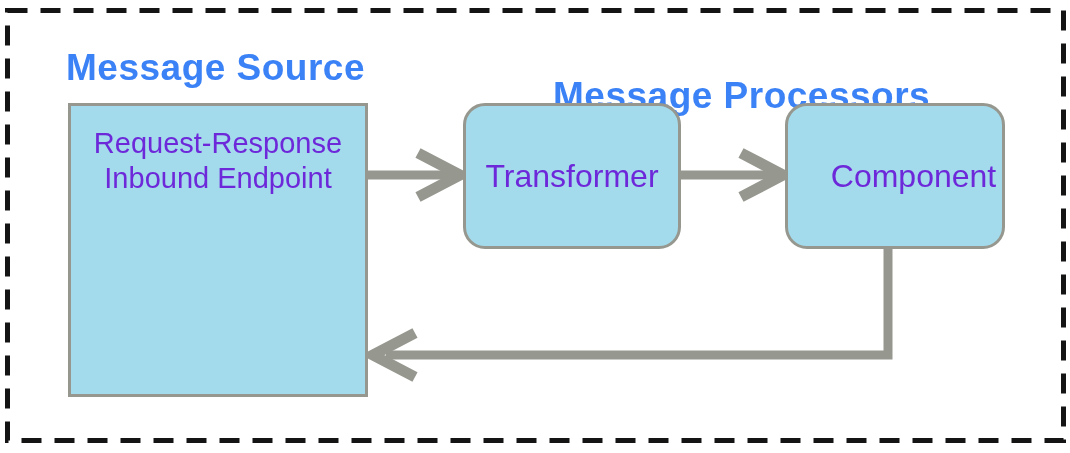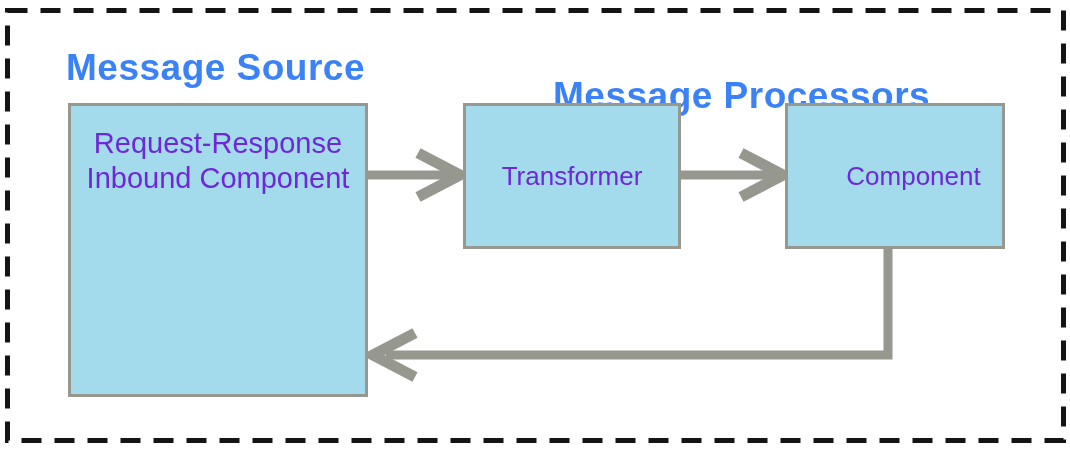--- a/index.html
+++ b/index.html
@@ -30,21 +30,22 @@
     text-align:center;
   }
   .node-endpoint{
     left:68px;top:103px;width:300px;height:294px;
     padding-top:20px;
     font-size:29px;line-height:35px;
   }
   .node-endpoint .line{display:block;}
   .node-mid{
     display:flex;align-items:center;justify-content:center;
-    font-size:26px;
+    font-size:32px;
+    border-radius:22px;
   }
   .node-transformer{left:463px;top:103px;width:218px;height:146px;}
   .node-component{left:785px;top:103px;width:220px;height:146px;padding-left:37px;}
 </style>
 </head>
 <body>
 
 <div class="canvas">
 
   <svg class="layer" viewBox="0 0 1070 453" xmlns="http://www.w3.org/2000/svg">
@@ -66,21 +67,21 @@
       <path d="M415 333 L373 355 L415 377" stroke-width="11"></path>
     </g>
   </svg>
 
   <div class="heading heading-source">Message Source</div>
 
   <div class="heading heading-processors">Message Processors</div>
 
   <div class="node node-endpoint">
     <span class="line">Request-Response</span>
-    <span class="line">Inbound Component</span>
+    <span class="line">Inbound Endpoint</span>
   </div>
 
   <div class="node node-mid node-transformer">
     <span>Transformer</span>
   </div>
 
   <div class="node node-mid node-component">
     <span>Component</span>
   </div>
 

